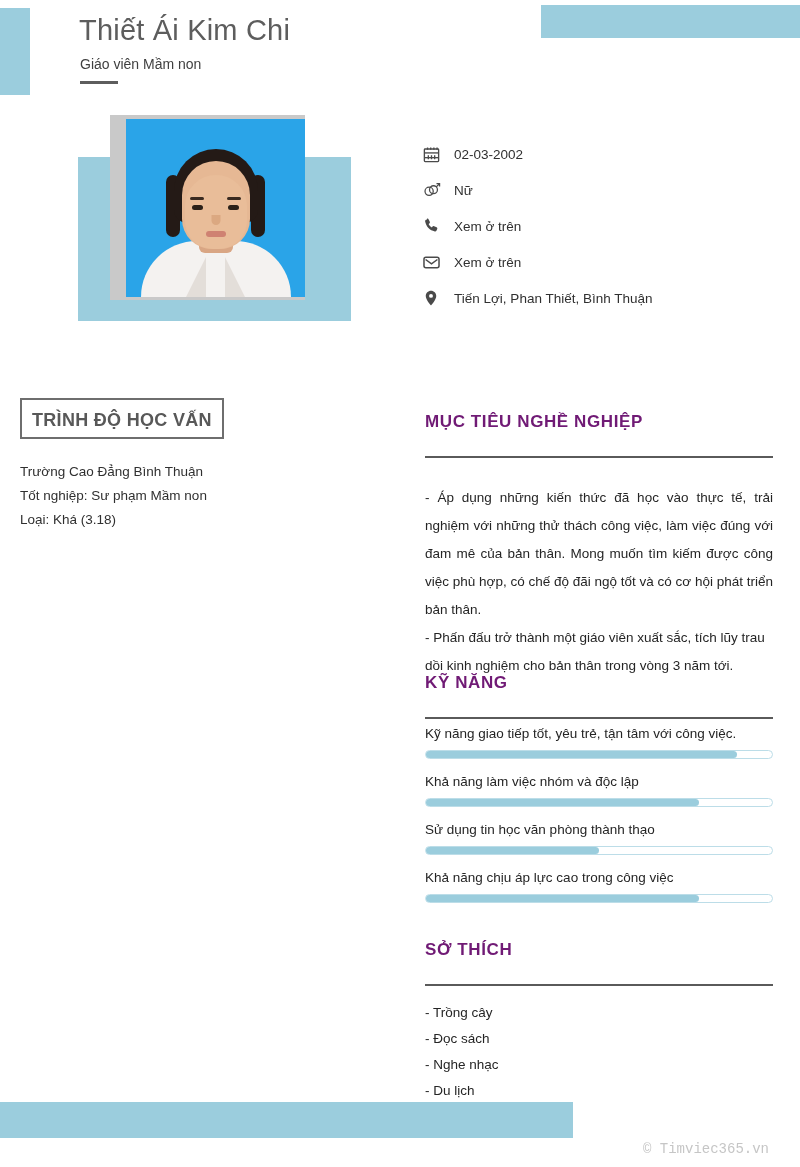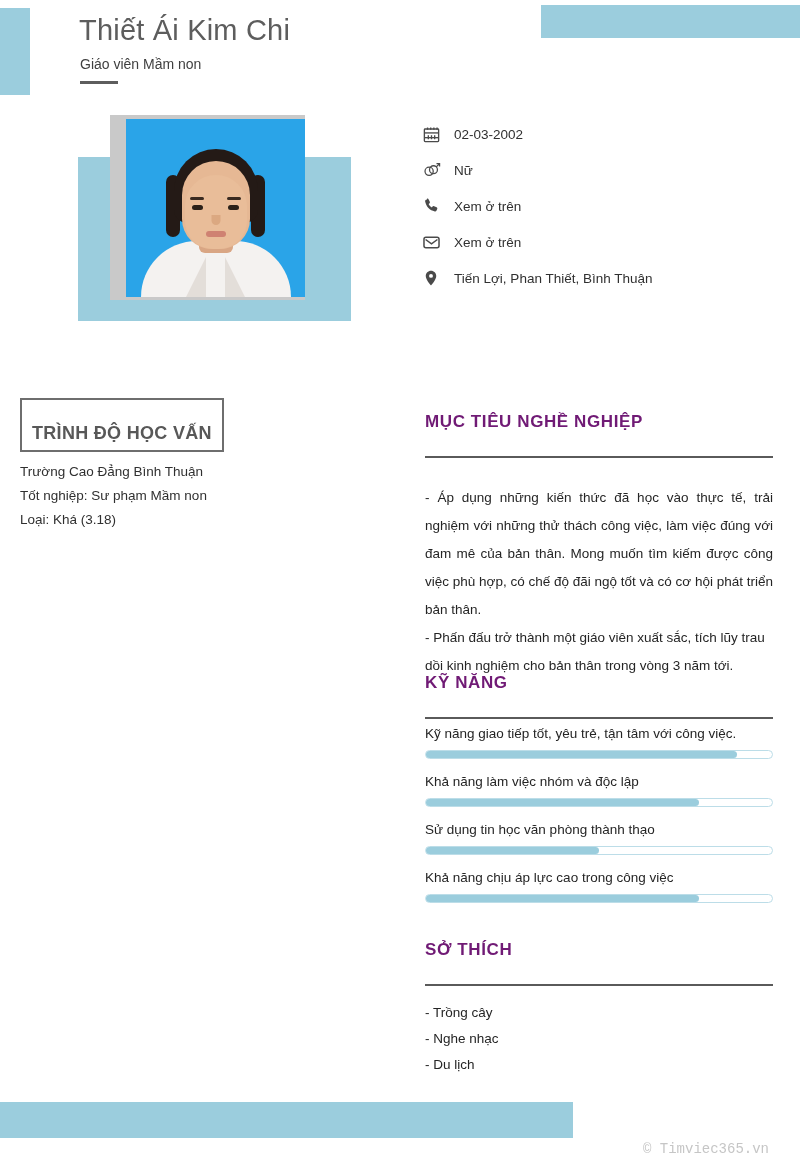--- a/index.html
+++ b/index.html
@@ -182,21 +182,21 @@
     left: 50%; top: 112px;
     transform: translateX(-50%);
     width: 20px; height: 6px;
     background: #cf8272;
     border-radius: 10px;
   }
 
   
   .contact-list {
     position: absolute;
-    left: 422px; top: 116px;
+    left: 422px; top: 136px;
     width: 360px;
   }
   .contact-row {
     display: flex;
     align-items: center;
     height: 36px;
   }
   .contact-icon {
     width: 32px;
     flex: 0 0 32px;
@@ -208,21 +208,21 @@
   .contact-text {
     font-size: 13.5px;
     color: #303030;
     white-space: nowrap;
   }
 
   
   .edu-box {
     position: absolute;
     left: 20px; top: 398px;
-    padding: 23px 10px 6px 10px;
+    padding: 10px 10px 6px 10px;
     border: 2px solid #6e6e6e;
     font-size: 18px;
     font-weight: bold;
     color: #585858;
     letter-spacing: .3px;
     white-space: nowrap;
   }
   .edu-body {
     position: absolute;
     left: 20px; top: 460px;
@@ -450,20 +450,21 @@
       </div>
 
     </div>
   </div>
 
   <div class="section" style="top:940px;">
     <div class="section-title">SỞ THÍCH</div>
     <div class="section-rule"></div>
     <div class="hobby-body">
       <div class="hobby-line">- Trồng cây</div>
+      <div class="hobby-line">- Đọc sách</div>
       <div class="hobby-line">- Nghe nhạc</div>
       <div class="hobby-line">- Du lịch</div>
     </div>
   </div>
 
   <div class="watermark">© Timviec365.vn</div>
 
 </div>
 
 </body></html>

